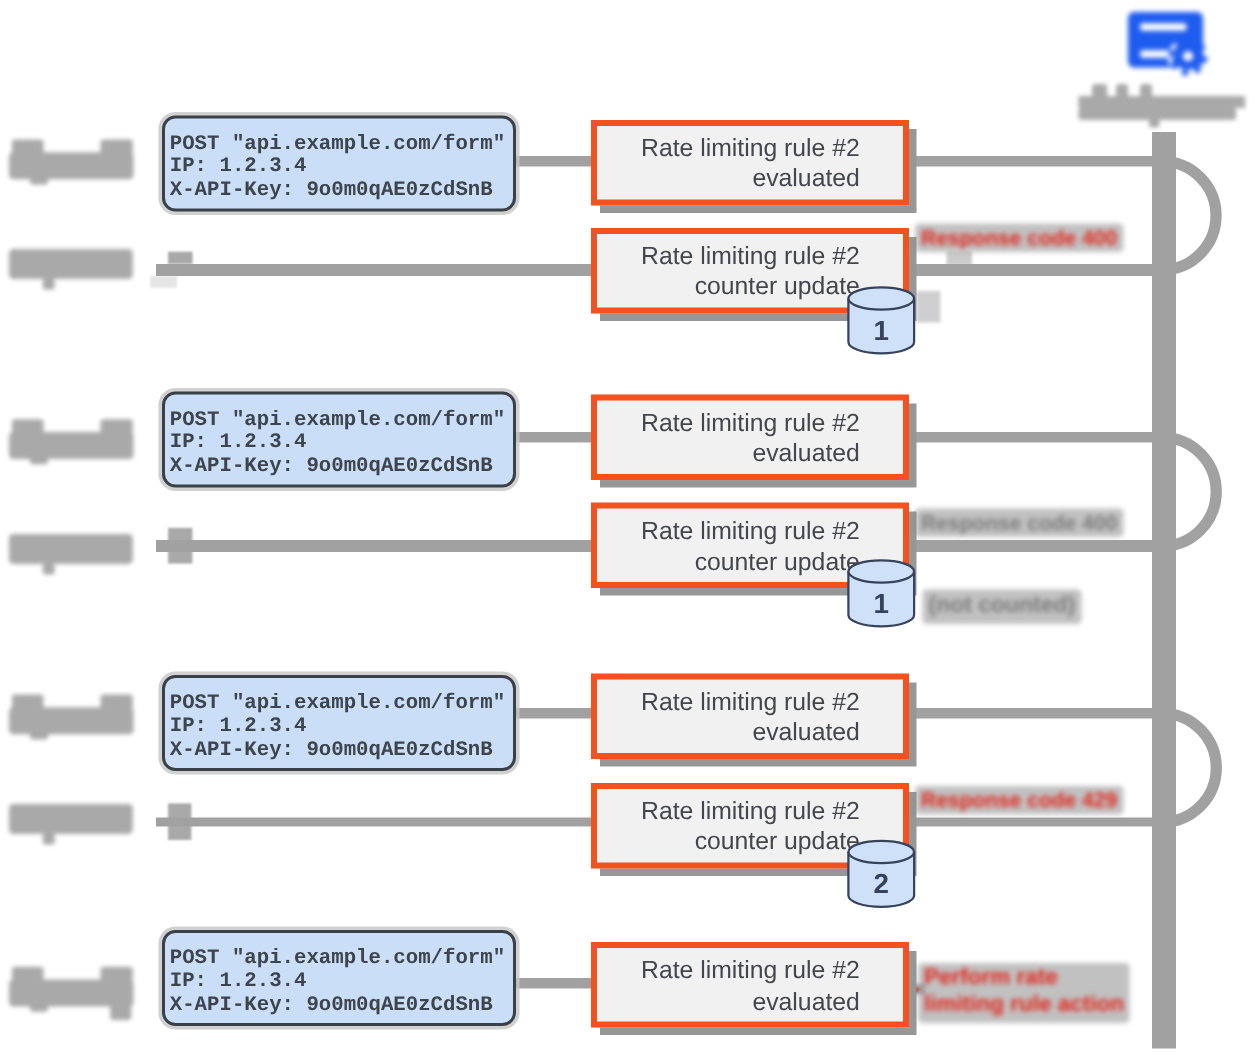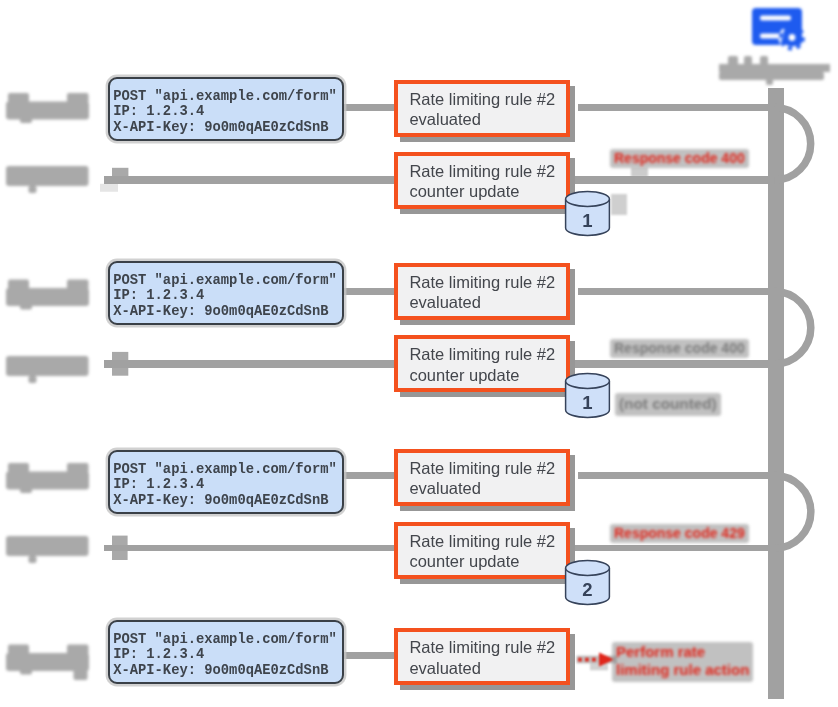--- a/index.html
+++ b/index.html
@@ -4,23 +4,23 @@
 <style>
   html,body{margin:0;padding:0;background:#fff;}
   #stage{position:relative;width:838px;height:707px;background:#fff;overflow:hidden;
          font-family:"Liberation Sans",sans-serif;}
   .hline{position:absolute;height:7px;background:#a1a1a1;}
   .vline{position:absolute;width:15.5px;background:#a1a1a1;left:768px;top:88px;height:611px;}
   .bluebox{position:absolute;left:107.5px;width:236px;height:64px;box-sizing:border-box;
      background:#cadef8;border:2.8px solid #3a4047;border-radius:9px;box-shadow:0 0 0 2.4px rgba(198,198,198,0.8);
      font-family:"Liberation Mono",monospace;font-size:13.8px;line-height:15.5px;color:#3e444c;
      font-weight:700;padding:9.8px 0 0 3.7px;white-space:pre;}
-  .obox{position:absolute;left:394.3px;width:176px;height:57px;box-sizing:border-box;
+  .obox{position:absolute;left:394.3px;width:212px;height:57px;box-sizing:border-box;
      background:#f1f1f2;border:4px solid #f4511e;box-shadow:5.5px 5.5px 0 -0.5px #979797;
-     display:flex;align-items:center;justify-content:center;text-align:left;padding-top:2px;
+     display:flex;align-items:center;justify-content:center;text-align:right;padding-top:2px;
      font-size:16.5px;line-height:20.5px;color:#43464c;}
   .ann{position:absolute;white-space:nowrap;filter:blur(1.6px);font-weight:700;font-size:14px;
      background:rgba(136,136,136,0.52);padding:1px 4px 2px;border-radius:3px;}
   .red{color:#e0261b;}
   .gray{color:#7a7a7a;}
   .cyl{position:absolute;width:47px;height:47px;}
 </style>
 </head>
 <body>
 <div id="stage">

